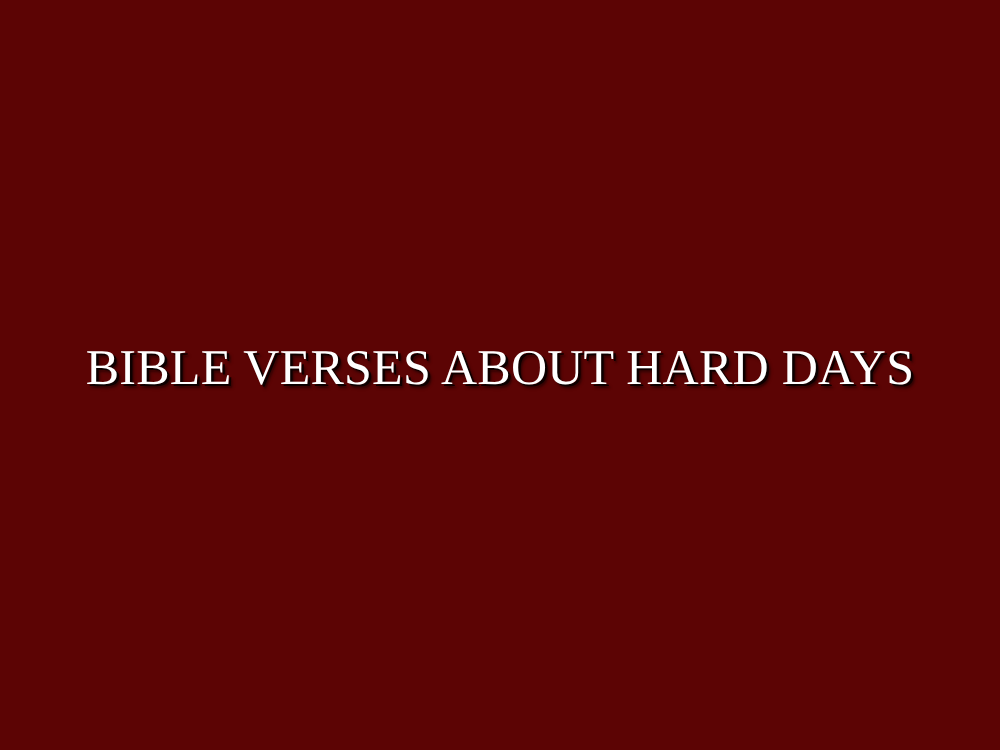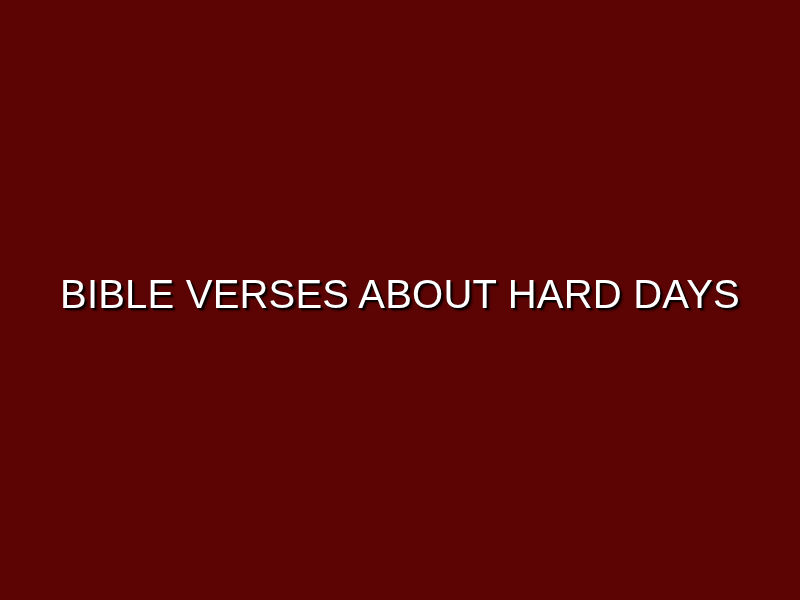--- a/index.html
+++ b/index.html
@@ -34,21 +34,21 @@
     width: 100%;
     text-align: center;
     transform: translateY(-6px);
   }
 
   #featured-title {
     display: inline-block;
     margin: 0;
     padding: 0;
     color: #ffffff;
-    font-family: Liberation Sans, sans-serif;
+    font-family: Liberation Serif, serif;
     font-size: 40px;
     line-height: 1.1;
     font-weight: 400;
     text-transform: uppercase;
     letter-spacing: 0.2px;
     white-space: nowrap;
     
     text-shadow:
       2px 2px 0 rgba(10, 0, 0, 0.92),
       3px 3px 2px rgba(10, 0, 0, 0.55);

